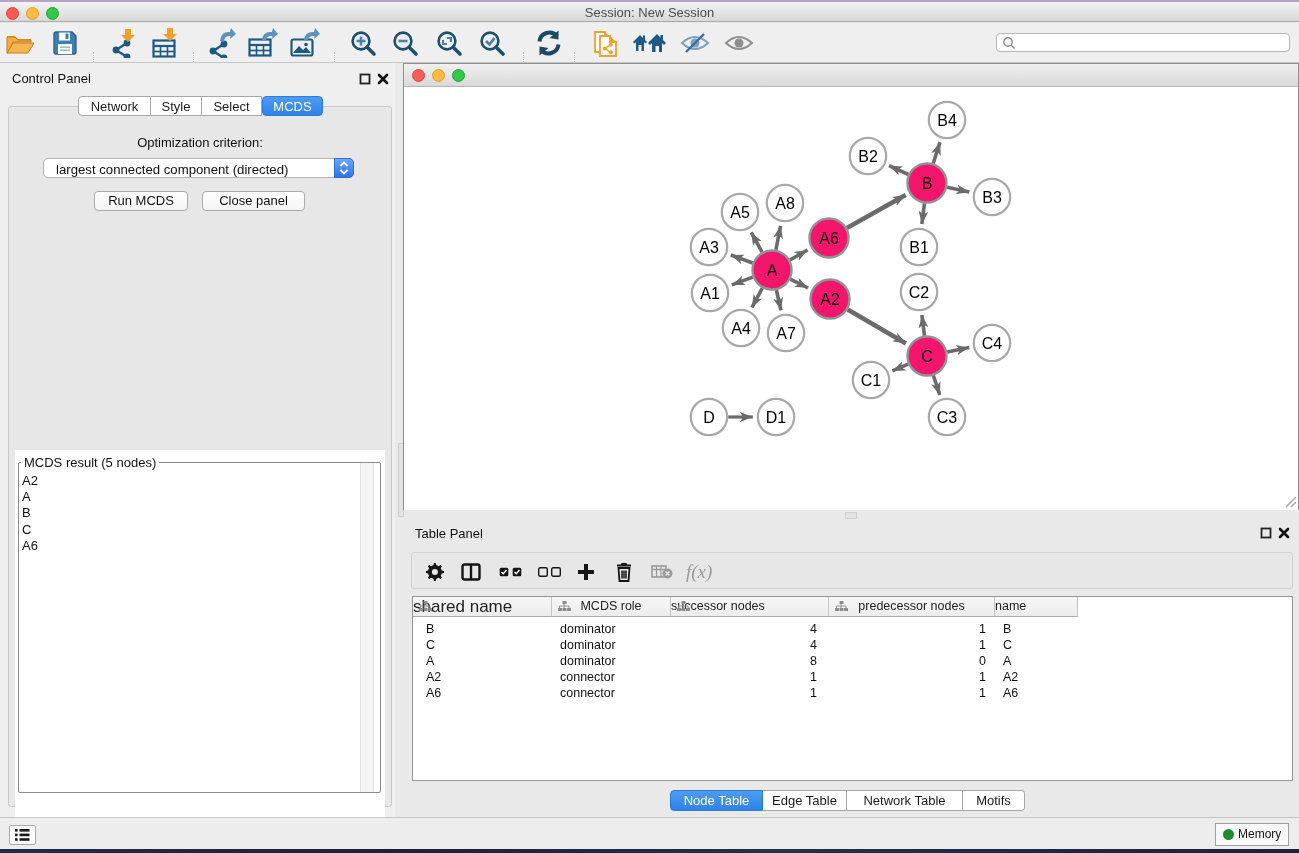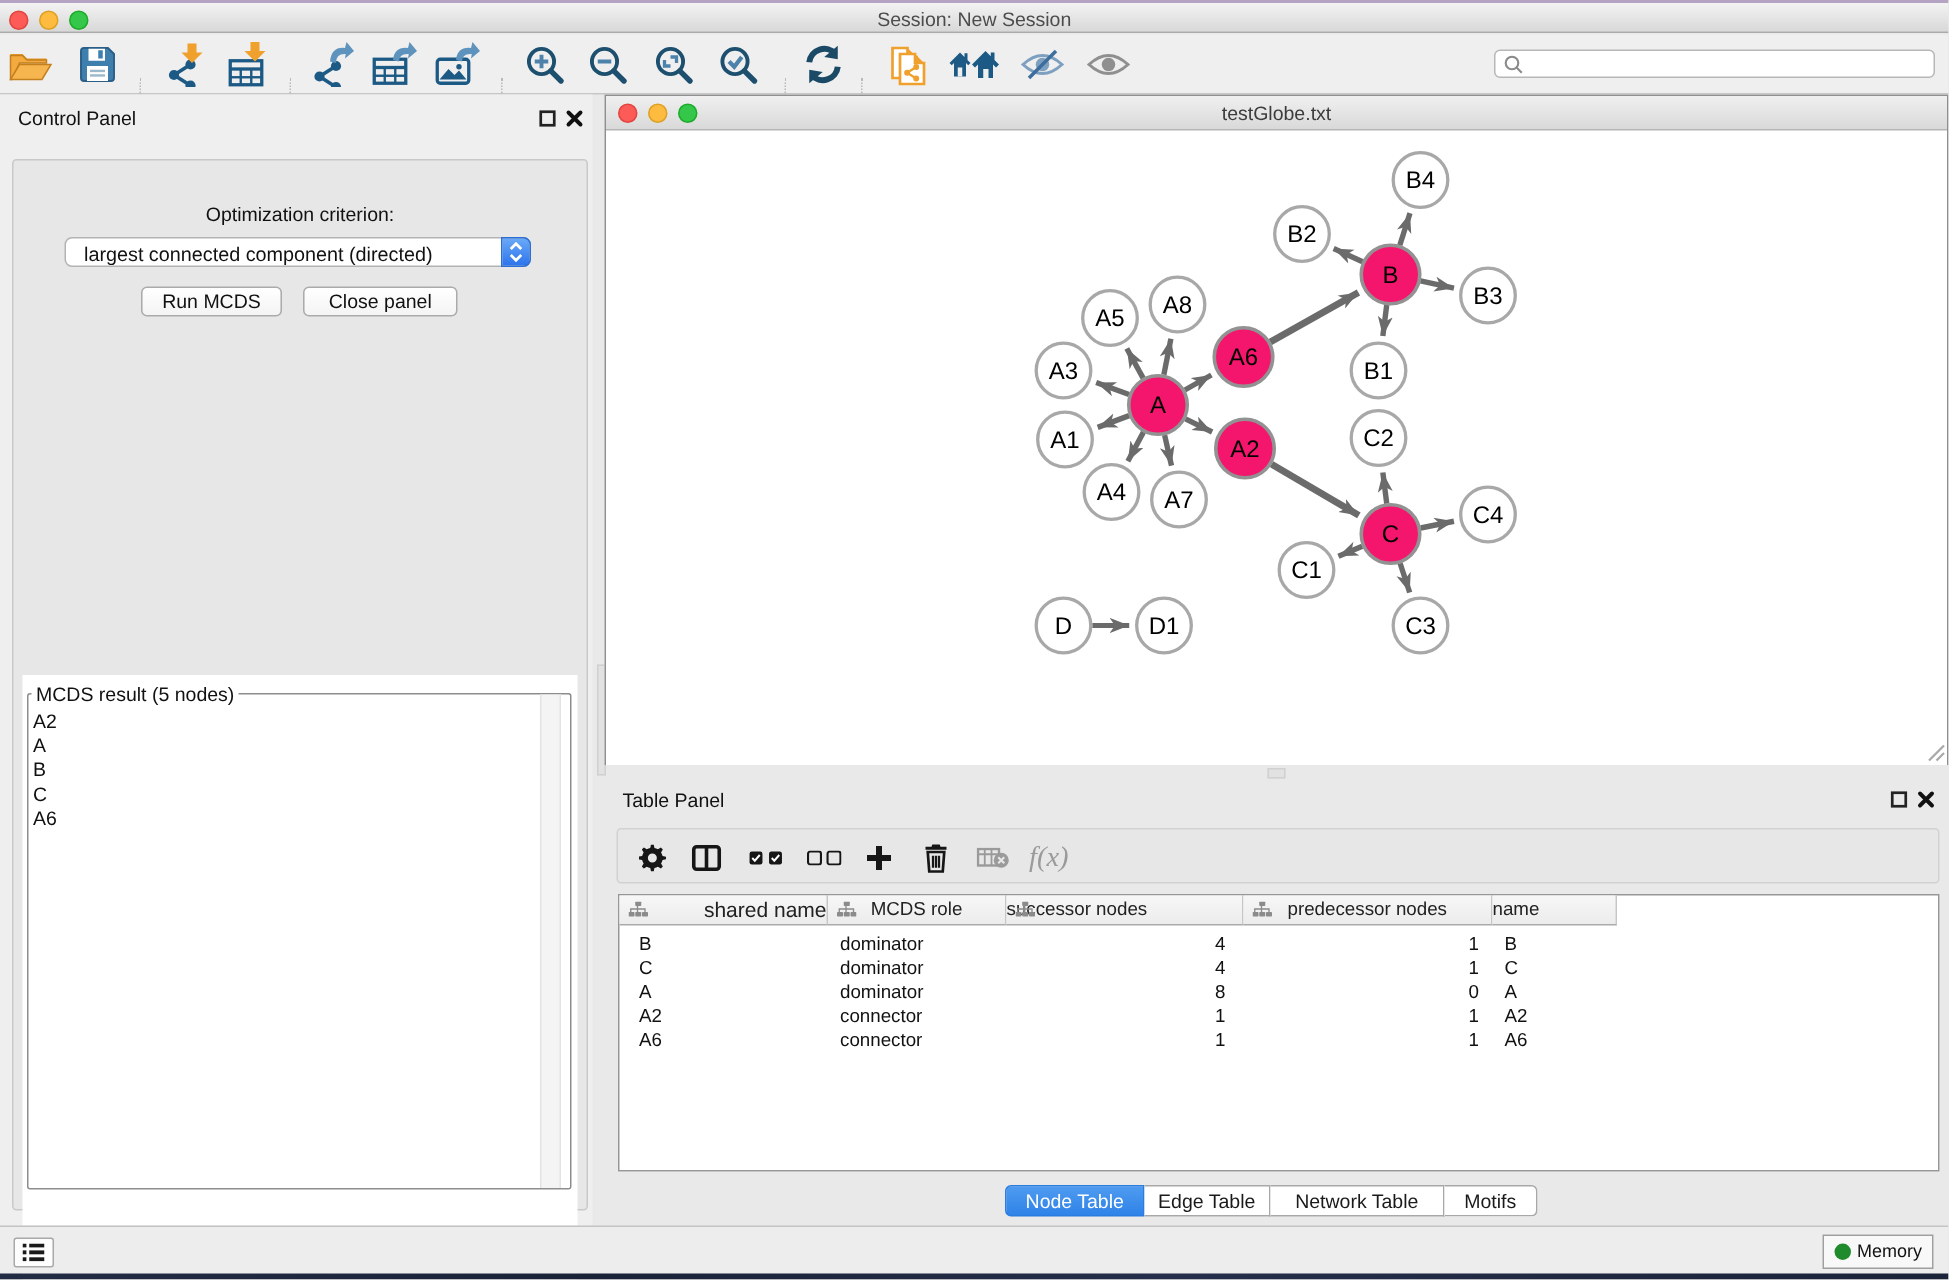--- a/index.html
+++ b/index.html
@@ -158,20 +158,26 @@
   <div class="abs" style="left:12px;top:8px;font-size:13px;color:#111">Control Panel</div>
   <svg class="abs" style="left:359px;top:10px" width="12" height="12">
       <rect x="1.5" y="1.5" width="9" height="9" fill="none" stroke="#222" stroke-width="1.8"></rect>
     </svg>
   <svg class="abs" style="left:377px;top:10px" width="12" height="12">
       <path d="M2 2 L10 10 M10 2 L2 10" stroke="#111" stroke-width="2.6" stroke-linecap="round"></path>
     </svg>
 
   <div class="abs" style="left:8px;top:43px;width:384px;height:701px;background:#e7e7e7;border:1px solid #c9c9c9;border-radius:3px"></div>
 
+  <div class="abs" style="left:78px;top:33px;width:245px;height:20px">
+    <div class="tabbtn" style="left:0;width:73px;border-radius:4px 0 0 4px">Network</div>
+    <div class="tabbtn" style="left:73px;width:51px;border-left:0">Style</div>
+    <div class="tabbtn" style="left:124px;width:60px;border-left:0">Select</div>
+    <div class="tabbtn" style="left:184px;width:61px;border:1px solid #2a7de0;background:linear-gradient(#4e9bf0,#2f83e8);color:#fff;border-radius:4px">MCDS</div>
+  </div>
 
   <div class="abs" style="left:8px;top:72px;width:384px;text-align:center;font-size:13px;color:#111">Optimization criterion:</div>
 
   <div class="abs" style="left:43px;top:95px;width:311px;height:20px;background:#fff;border:1px solid #b3b3b3;border-radius:5px">
     <div class="abs" style="left:12px;top:2.5px;font-size:13.2px;color:#111;white-space:nowrap">largest connected component (directed)</div>
     <div class="abs" style="right:-1px;top:-1px;width:20px;height:20px;border-radius:0 5px 5px 0;background:linear-gradient(#6aa9f7,#2d74ec);border:1px solid #2b6fd6">
       <svg width="18" height="18" style="position:absolute;left:0;top:0">
           <path d="M5.5 7 L9 3.5 L12.5 7" fill="none" stroke="#fff" stroke-width="1.8"></path>
           <path d="M5.5 11 L9 14.5 L12.5 11" fill="none" stroke="#fff" stroke-width="1.8"></path>
         </svg>
@@ -189,21 +195,20 @@
   </div>
 </div>
 
 <div class="abs" style="left:398px;top:443px;width:6px;height:74px;background:#e2e2e2;border:1px solid #d0d0d0"></div>
 
 <div class="abs" style="left:403px;top:63px;width:896px;height:447px;background:#fff;border:1px solid #8f8f8f">
   <div class="abs" style="left:0;top:0;width:894px;height:23px;background:linear-gradient(#f0f0f0,#d9d9d9);border-bottom:1px solid #b5b5b5">
     <div class="tl" style="left:8px;top:5px;background:#fc5b57;border:0.5px solid #e2443f"></div>
     <div class="tl" style="left:28px;top:5px;background:#fdbc40;border:0.5px solid #dfa023"></div>
     <div class="tl" style="left:48px;top:5px;background:#34c749;border:0.5px solid #1eab29"></div>
-    <div class="abs" style="left:0;top:4px;width:894px;text-align:center;font-size:13px;color:#3c3c3c">testGlobe.txt</div>
   </div>
   <div class="abs" style="left:0;top:24px;width:894px;height:422px;background:#fff">
   <svg width="896" height="423" viewBox="0 0 896 423" style="position:absolute;left:-1px;top:-1px">
 <defs>
           <marker id="arr" markerUnits="userSpaceOnUse" markerWidth="15" markerHeight="12" refX="13" refY="5" orient="auto">
             <path d="M0,0 L13,5 L0,10 L3.5,5 Z" fill="#6b6b6b"></path>
           </marker>
         </defs>
 <line x1="349.8" y1="190.1" x2="328.8" y2="197.9" stroke="#6b6b6b" stroke-width="3.6" marker-end="url(#arr)"></line>
 <line x1="349.7" y1="176.0" x2="327.8" y2="168.0" stroke="#6b6b6b" stroke-width="3.6" marker-end="url(#arr)"></line>
@@ -327,21 +332,21 @@
         <line x1="10" y1="1" x2="10" y2="12" stroke="#9a9a9a" stroke-width="1.2"></line>
         <circle cx="16.5" cy="8.5" r="5" fill="#9a9a9a"></circle>
         <path d="M14.5 6.5 L18.5 10.5 M18.5 6.5 L14.5 10.5" stroke="#e7e7e7" stroke-width="1.4"></path>
       </svg>
 <div class="abs" style="left:274px;top:8px;font-family:Liberation Serif, serif;font-style:italic;font-size:19px;color:#9a9a9a">f(x)</div>
   </div>
 
   <div class="abs" style="left:9px;top:76px;width:881px;height:185px;background:#fff;border:1px solid #979797">
 
     <div class="abs" style="left:0;top:0;height:20px;width:664px">
-      <div class="abs" style="left:0px;top:0;width:139px;height:20px;background:linear-gradient(#f7f7f7,#ececec);border-right:1px solid #c6c6c6;border-bottom:1px solid #ababab;font-size:14px;color:#222;text-align:right;line-height:19px"><svg width="13" height="11" style="position:absolute;left:6px;top:4px" viewBox="0 0 13 11">
+      <div class="abs" style="left:0px;top:0;width:139px;height:20px;background:linear-gradient(#f7f7f7,#ececec);border-right:1px solid #c6c6c6;border-bottom:1px solid #ababab;font-size:17px;color:#222;text-align:left;line-height:19px"><svg width="13" height="11" style="position:absolute;left:6px;top:4px" viewBox="0 0 13 11">
             <g fill="#8b8b8b">
               <rect x="4.5" y="0" width="4" height="3" rx="0.5"></rect>
               <rect x="0" y="7" width="4" height="3" rx="0.5"></rect>
               <rect x="4.5" y="7" width="4" height="3" rx="0.5"></rect>
               <rect x="9" y="7" width="4" height="3" rx="0.5"></rect>
               <path d="M6 3 L6 5 L1.5 5 L1.5 7 M6 5 L11 5 L11 7 M6 5 L6 7" stroke="#8b8b8b" stroke-width="0.9" fill="none"></path>
             </g>
           </svg>shared name</div>
 <div class="abs" style="left:139px;top:0;width:119px;height:20px;background:linear-gradient(#f7f7f7,#ececec);border-right:1px solid #c6c6c6;border-bottom:1px solid #ababab;font-size:12.5px;color:#222;text-align:center;line-height:19px"><svg width="13" height="11" style="position:absolute;left:6px;top:4px" viewBox="0 0 13 11">
             <g fill="#8b8b8b">

